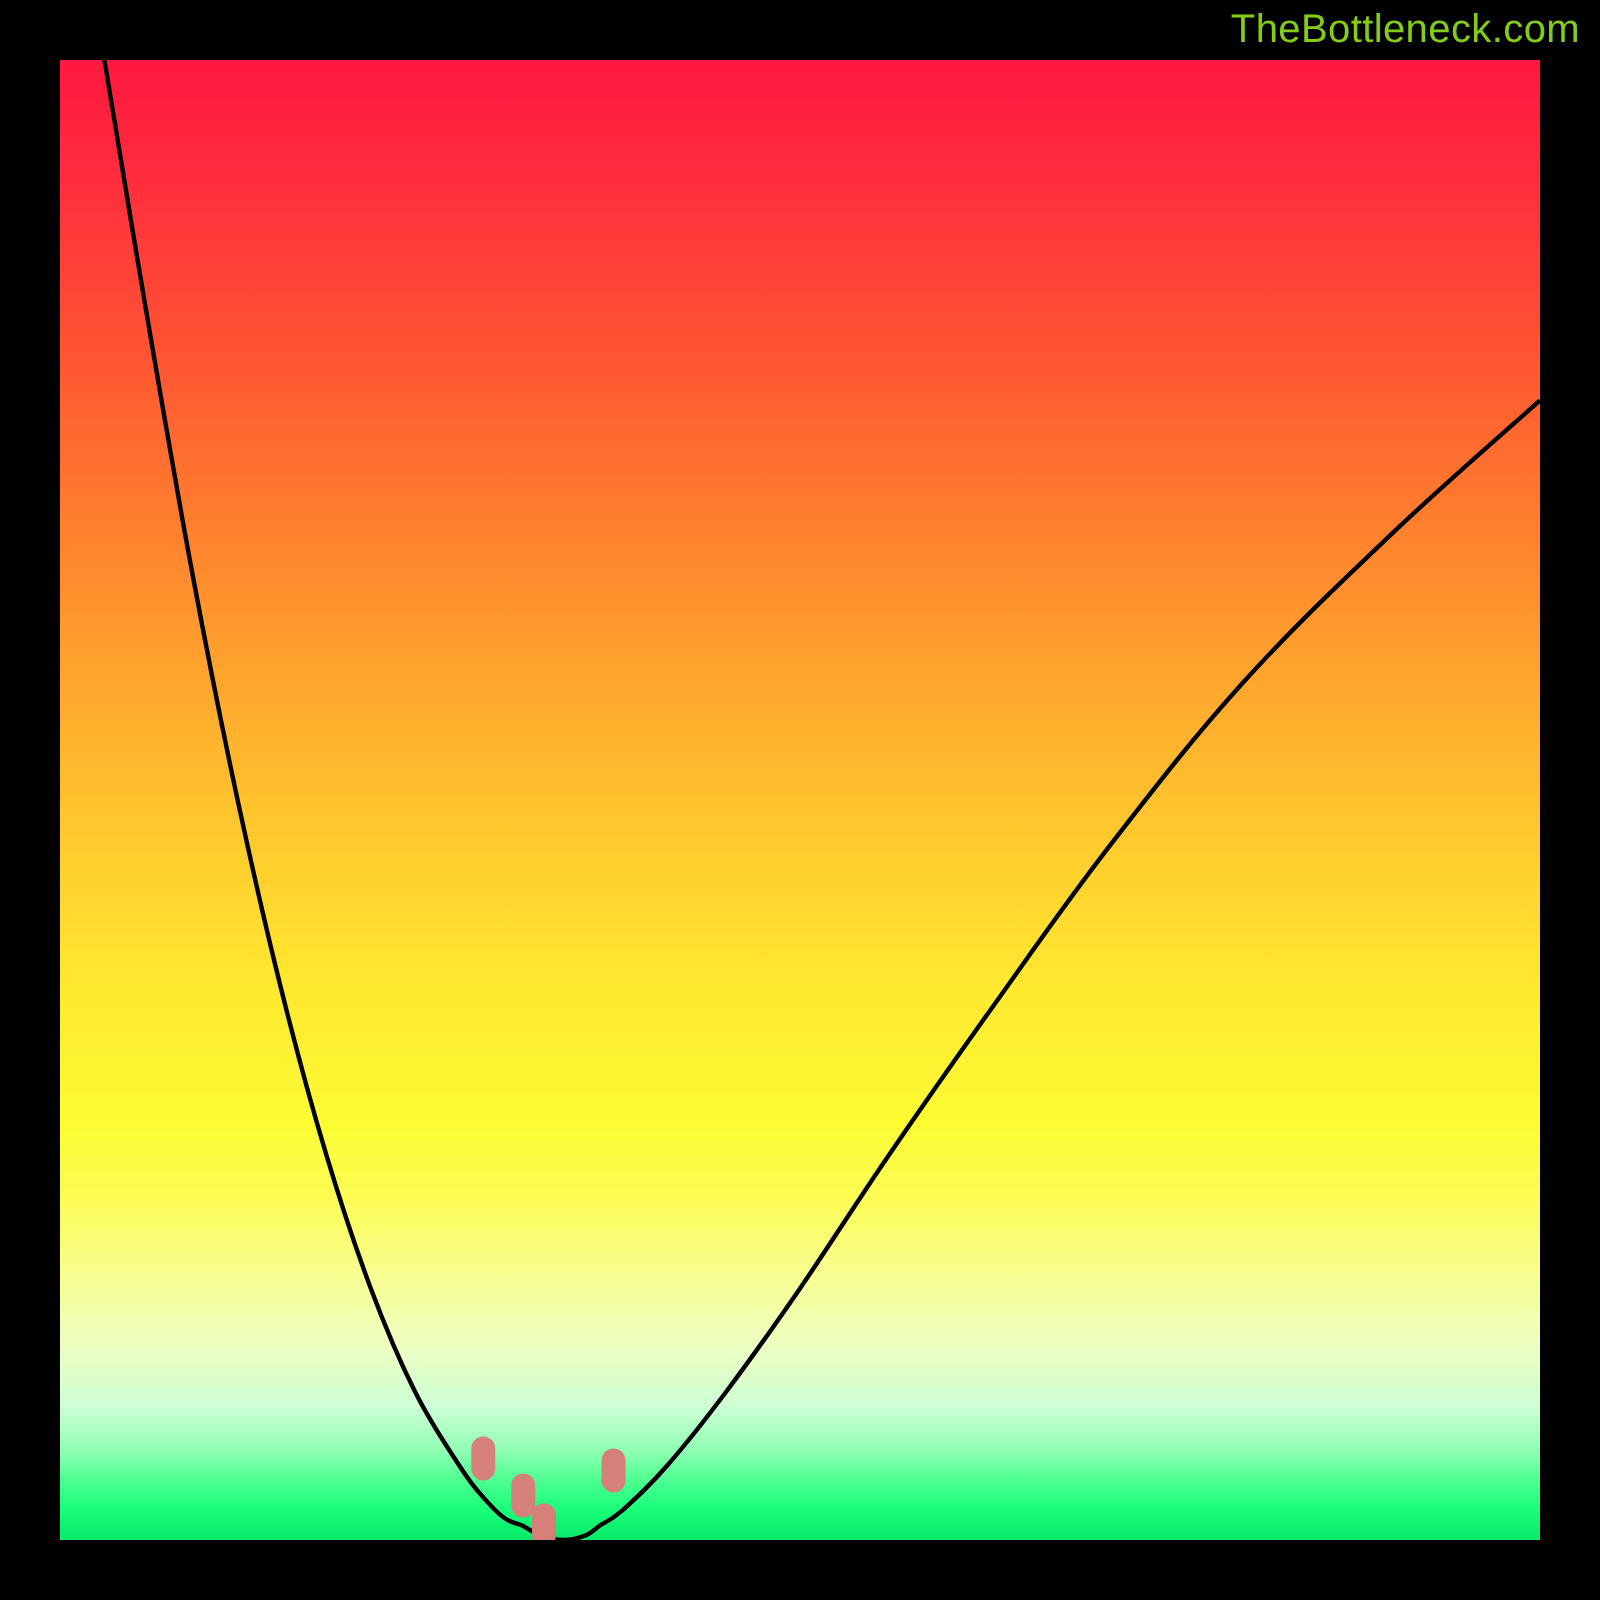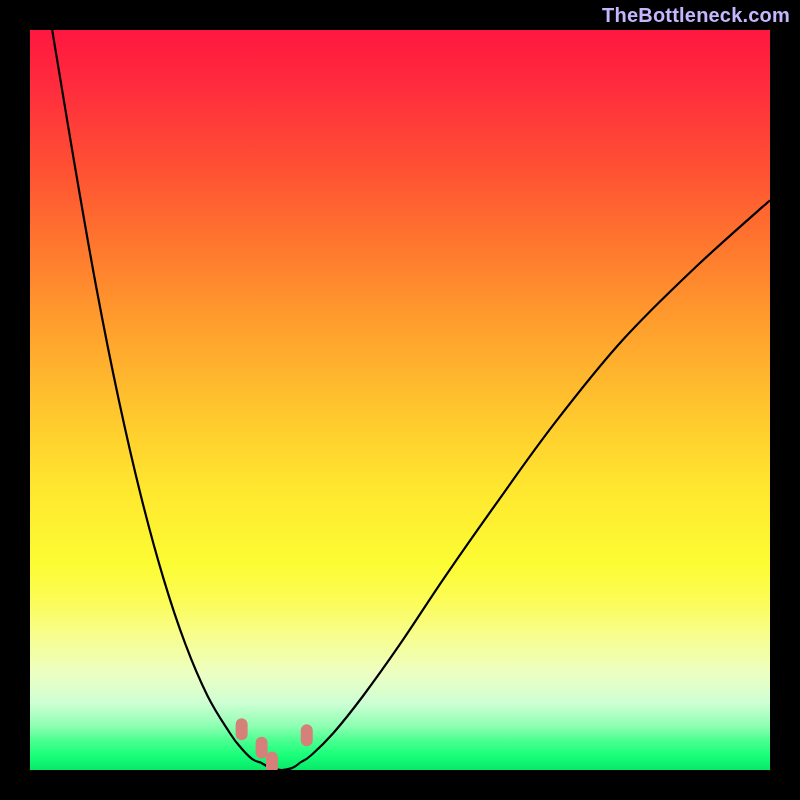--- a/index.html
+++ b/index.html
@@ -42,23 +42,23 @@
       #8fffb3 94%,
       #4bff90 96%,
       #19ff7a 98%,
       #08e869 100%
     );
   }
   .watermark {
     position: absolute;
     top: 4px;
     right: 10px;
-    color: #c4b5fd;
+    color: #84cc16;
     font-size: 20px;
-    font-weight: 700;
+    font-weight: 400;
     letter-spacing: 0.2px;
   }
   svg.curves {
     position: absolute;
     left: 0;
     top: 0;
   }
   .curve {
     fill: none;
     stroke: #000;

